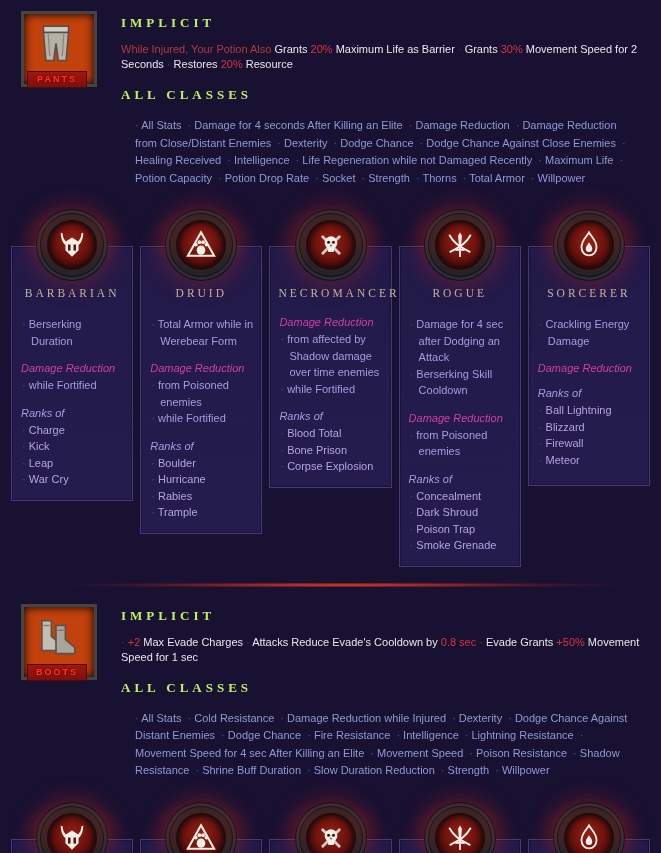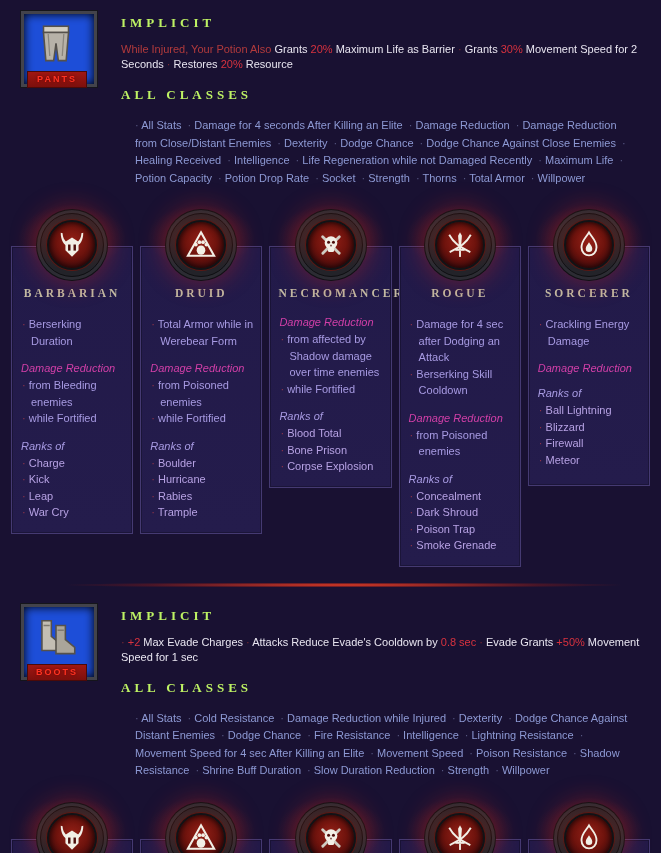--- a/index.html
+++ b/index.html
@@ -6,21 +6,21 @@
   body{
     width:661px;height:853px;overflow:hidden;
     background:#191132;
     font-family:"Liberation Sans",sans-serif;
     -webkit-font-smoothing:antialiased;
   }
   .section{padding:8px 10px 0 10px;position:relative;}
   .slot-header{display:flex;gap:24px;margin-left:11px;}
   .item-icon{
     width:70px;height:70px;flex:0 0 70px;position:relative;margin-top:3px;
-    background:#1d4ed8;border:3px solid #43434b;outline:1px solid #15151b;
+    background:#c2410c;border:3px solid #43434b;outline:1px solid #15151b;
     box-shadow:inset 0 0 10px #000;
   }
   .item-art{position:absolute;left:7px;top:4px;width:50px;height:54px;}
   .item-banner{
     position:absolute;left:3px;right:7px;bottom:-4px;
     background:linear-gradient(#a01712,#7c0f0c);
     border:1px solid #4c0a08;
     color:#ff3322;font-size:9px;font-weight:bold;letter-spacing:2px;
     text-align:center;padding:2px 0 3px;
     text-shadow:0 0 3px #600;
@@ -64,21 +64,21 @@
   .emblem-glyph{width:30px;height:30px;display:block;}
   .panel{
     border:1px solid #453a72;
     background:linear-gradient(#221a49,#241c4c);
     box-shadow:inset 0 0 0 1px rgba(0,0,0,.25);
     padding:40px 8px 12px;min-height:184px;
   }
   .sec-0 .panel{min-height:186px;}
   .sec-1 .panel{min-height:138px;}
   .class-name{
-    font-family:"Liberation Serif",serif;font-weight:700;
+    font-family:"Liberation Serif",serif;font-weight:400;
     font-size:11.5px;letter-spacing:3px;color:#c2b9a2;
     text-align:center;margin:0 0 17px;white-space:nowrap;
   }
   .group{margin-bottom:13px;}
   .group:last-child{margin-bottom:0;}
   .group-h{font-size:11px;font-style:italic;margin:0 0 3px 1px;}
   .hdr-damage{color:#d23fa8;}
   .hdr-ranks{color:#a79ae2;}
   .affix-item{
     font-size:11px;line-height:16.5px;color:#a79ae2;
@@ -128,21 +128,20 @@
       </div>
     </div>
     <div class="panel">
       <h3 class="class-name">BARBARIAN</h3>
       <div class="groups">
               <div class="group">
                 <div class="affix-item"><span class="dot">· </span><span class="txt">Berserking Duration</span></div>
               </div>
               <div class="group">
                 <div class="group-h hdr-damage">Damage Reduction</div>
-                <div class="affix-item"><span class="dot">· </span><span class="txt">from Bleeding enemies</span></div>
                 <div class="affix-item"><span class="dot">· </span><span class="txt">while Fortified</span></div>
               </div>
               <div class="group">
                 <div class="group-h hdr-ranks">Ranks of</div>
                 <div class="affix-item skill"><span class="dot">· </span><span class="txt">Charge</span></div>
                 <div class="affix-item skill"><span class="dot">· </span><span class="txt">Kick</span></div>
                 <div class="affix-item skill"><span class="dot">· </span><span class="txt">Leap</span></div>
                 <div class="affix-item skill"><span class="dot">· </span><span class="txt">War Cry</span></div>
               </div>
             </div>

